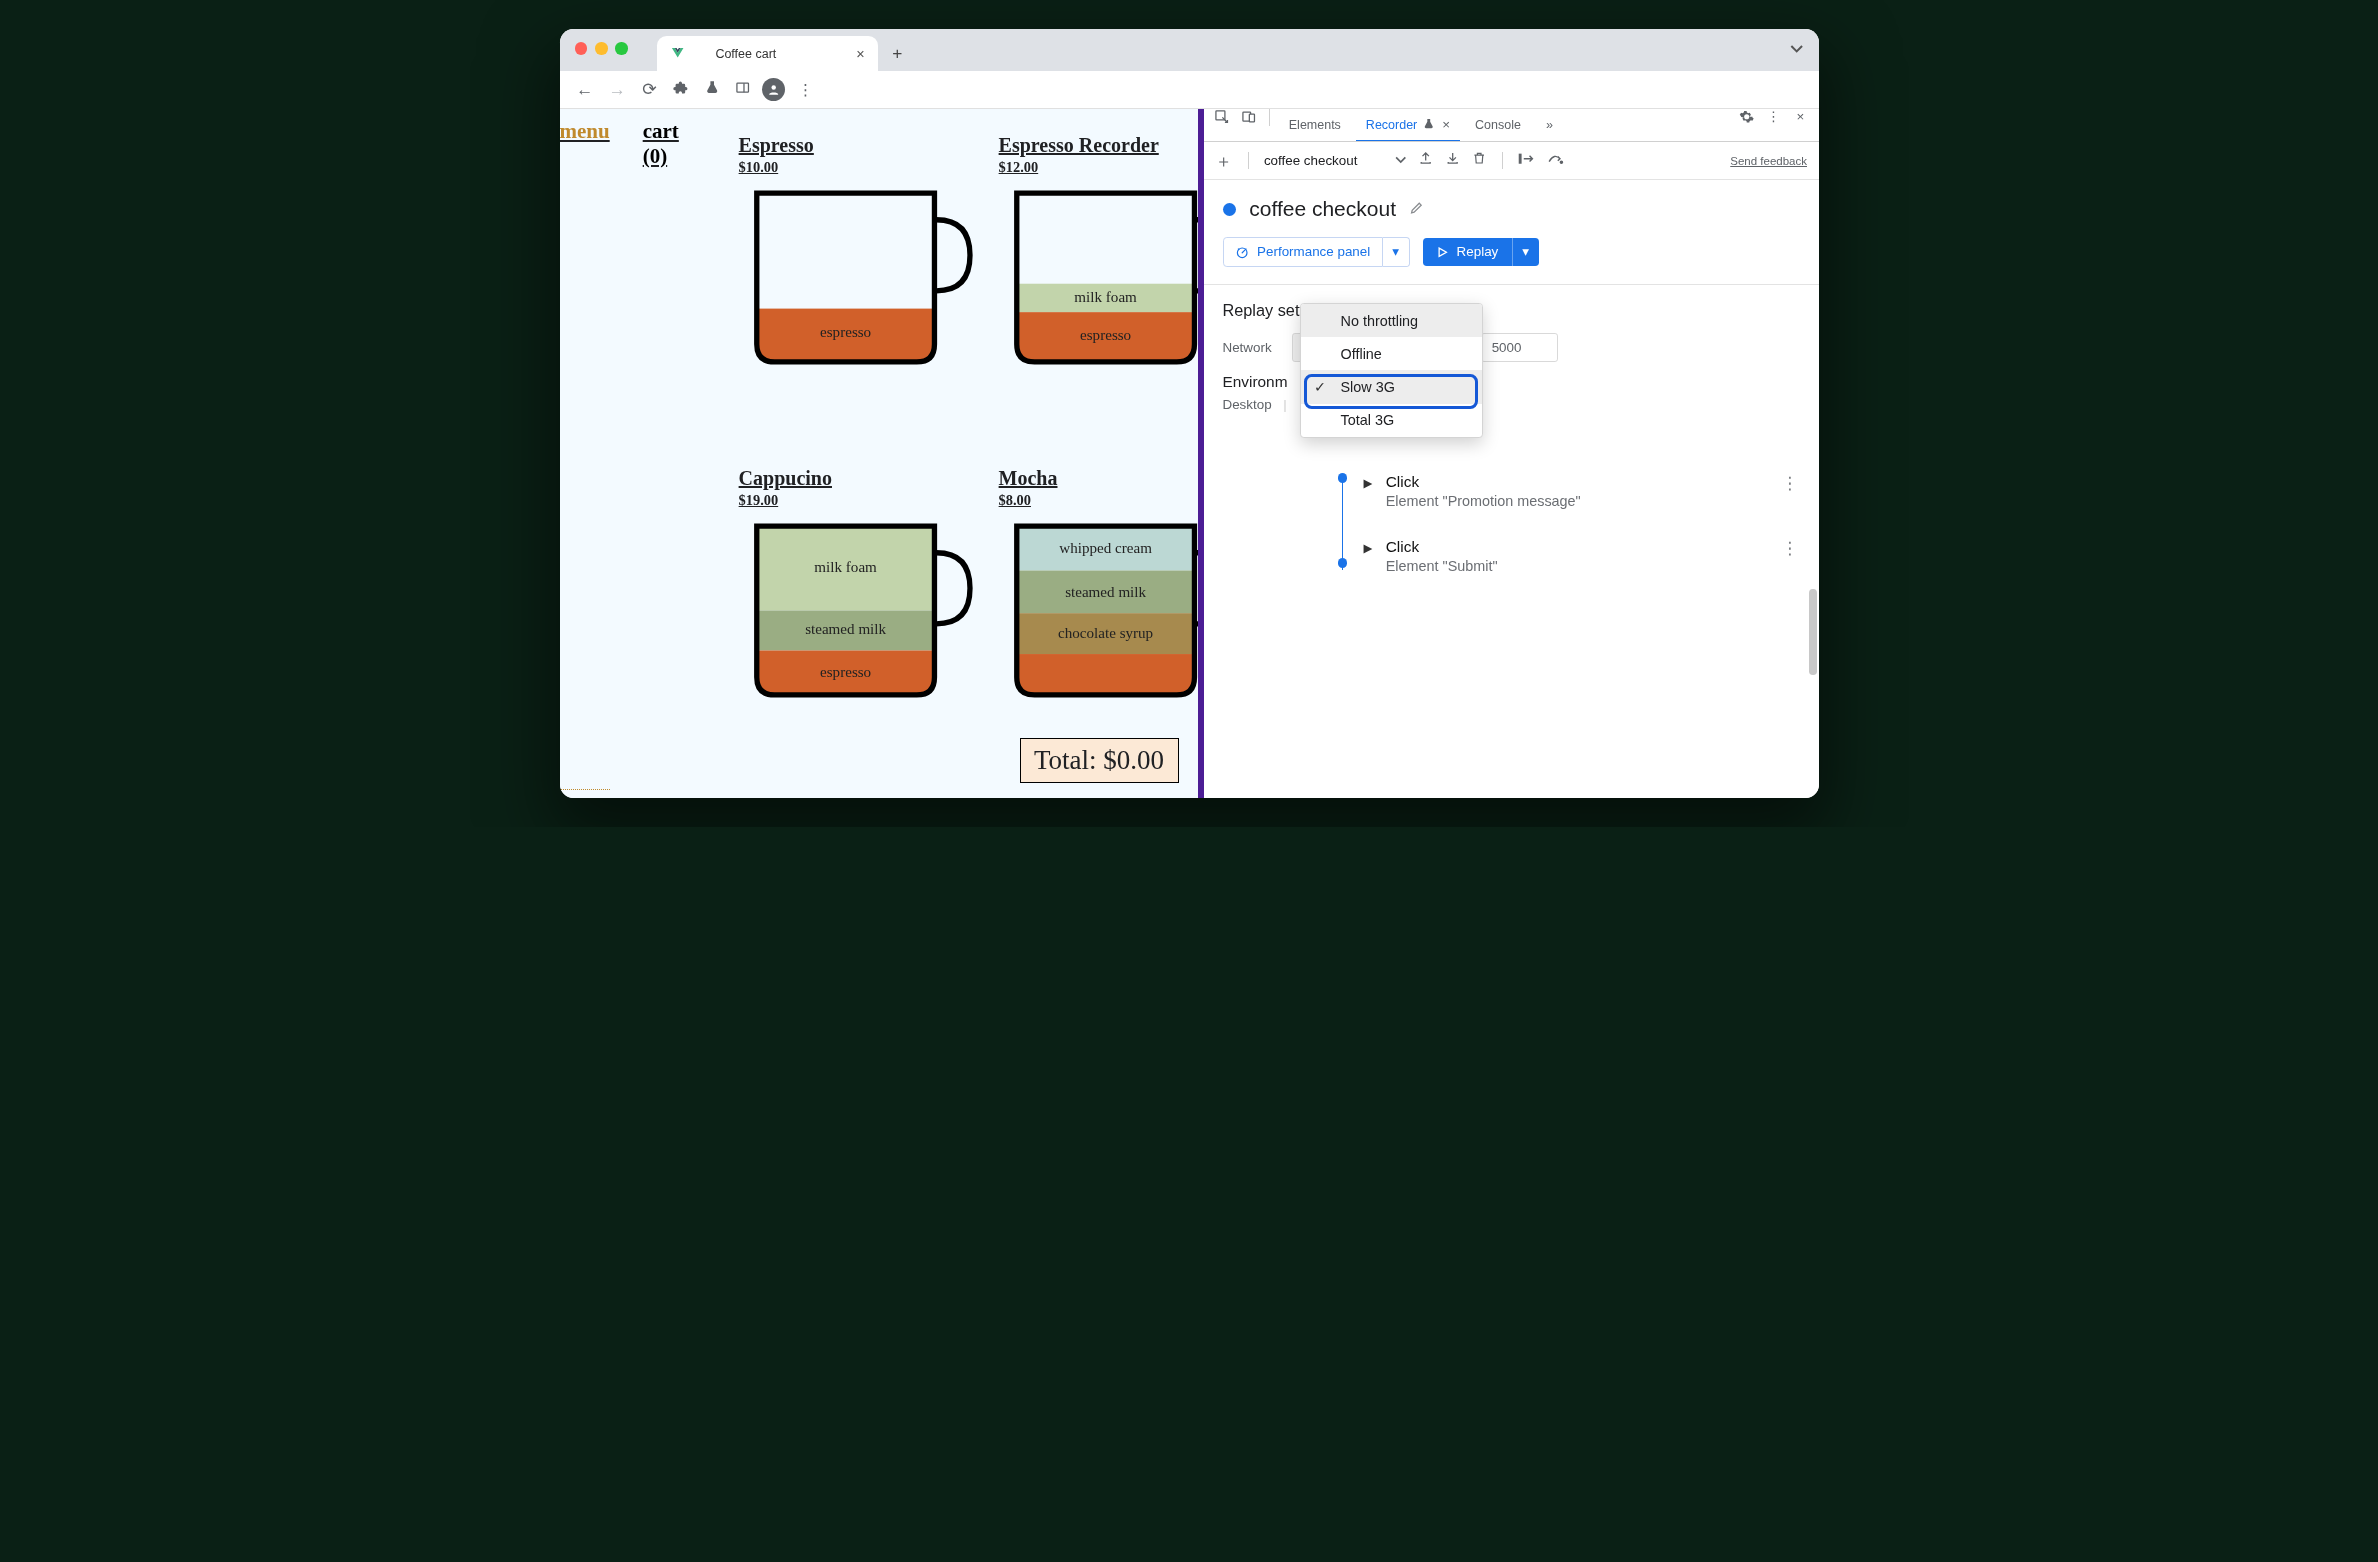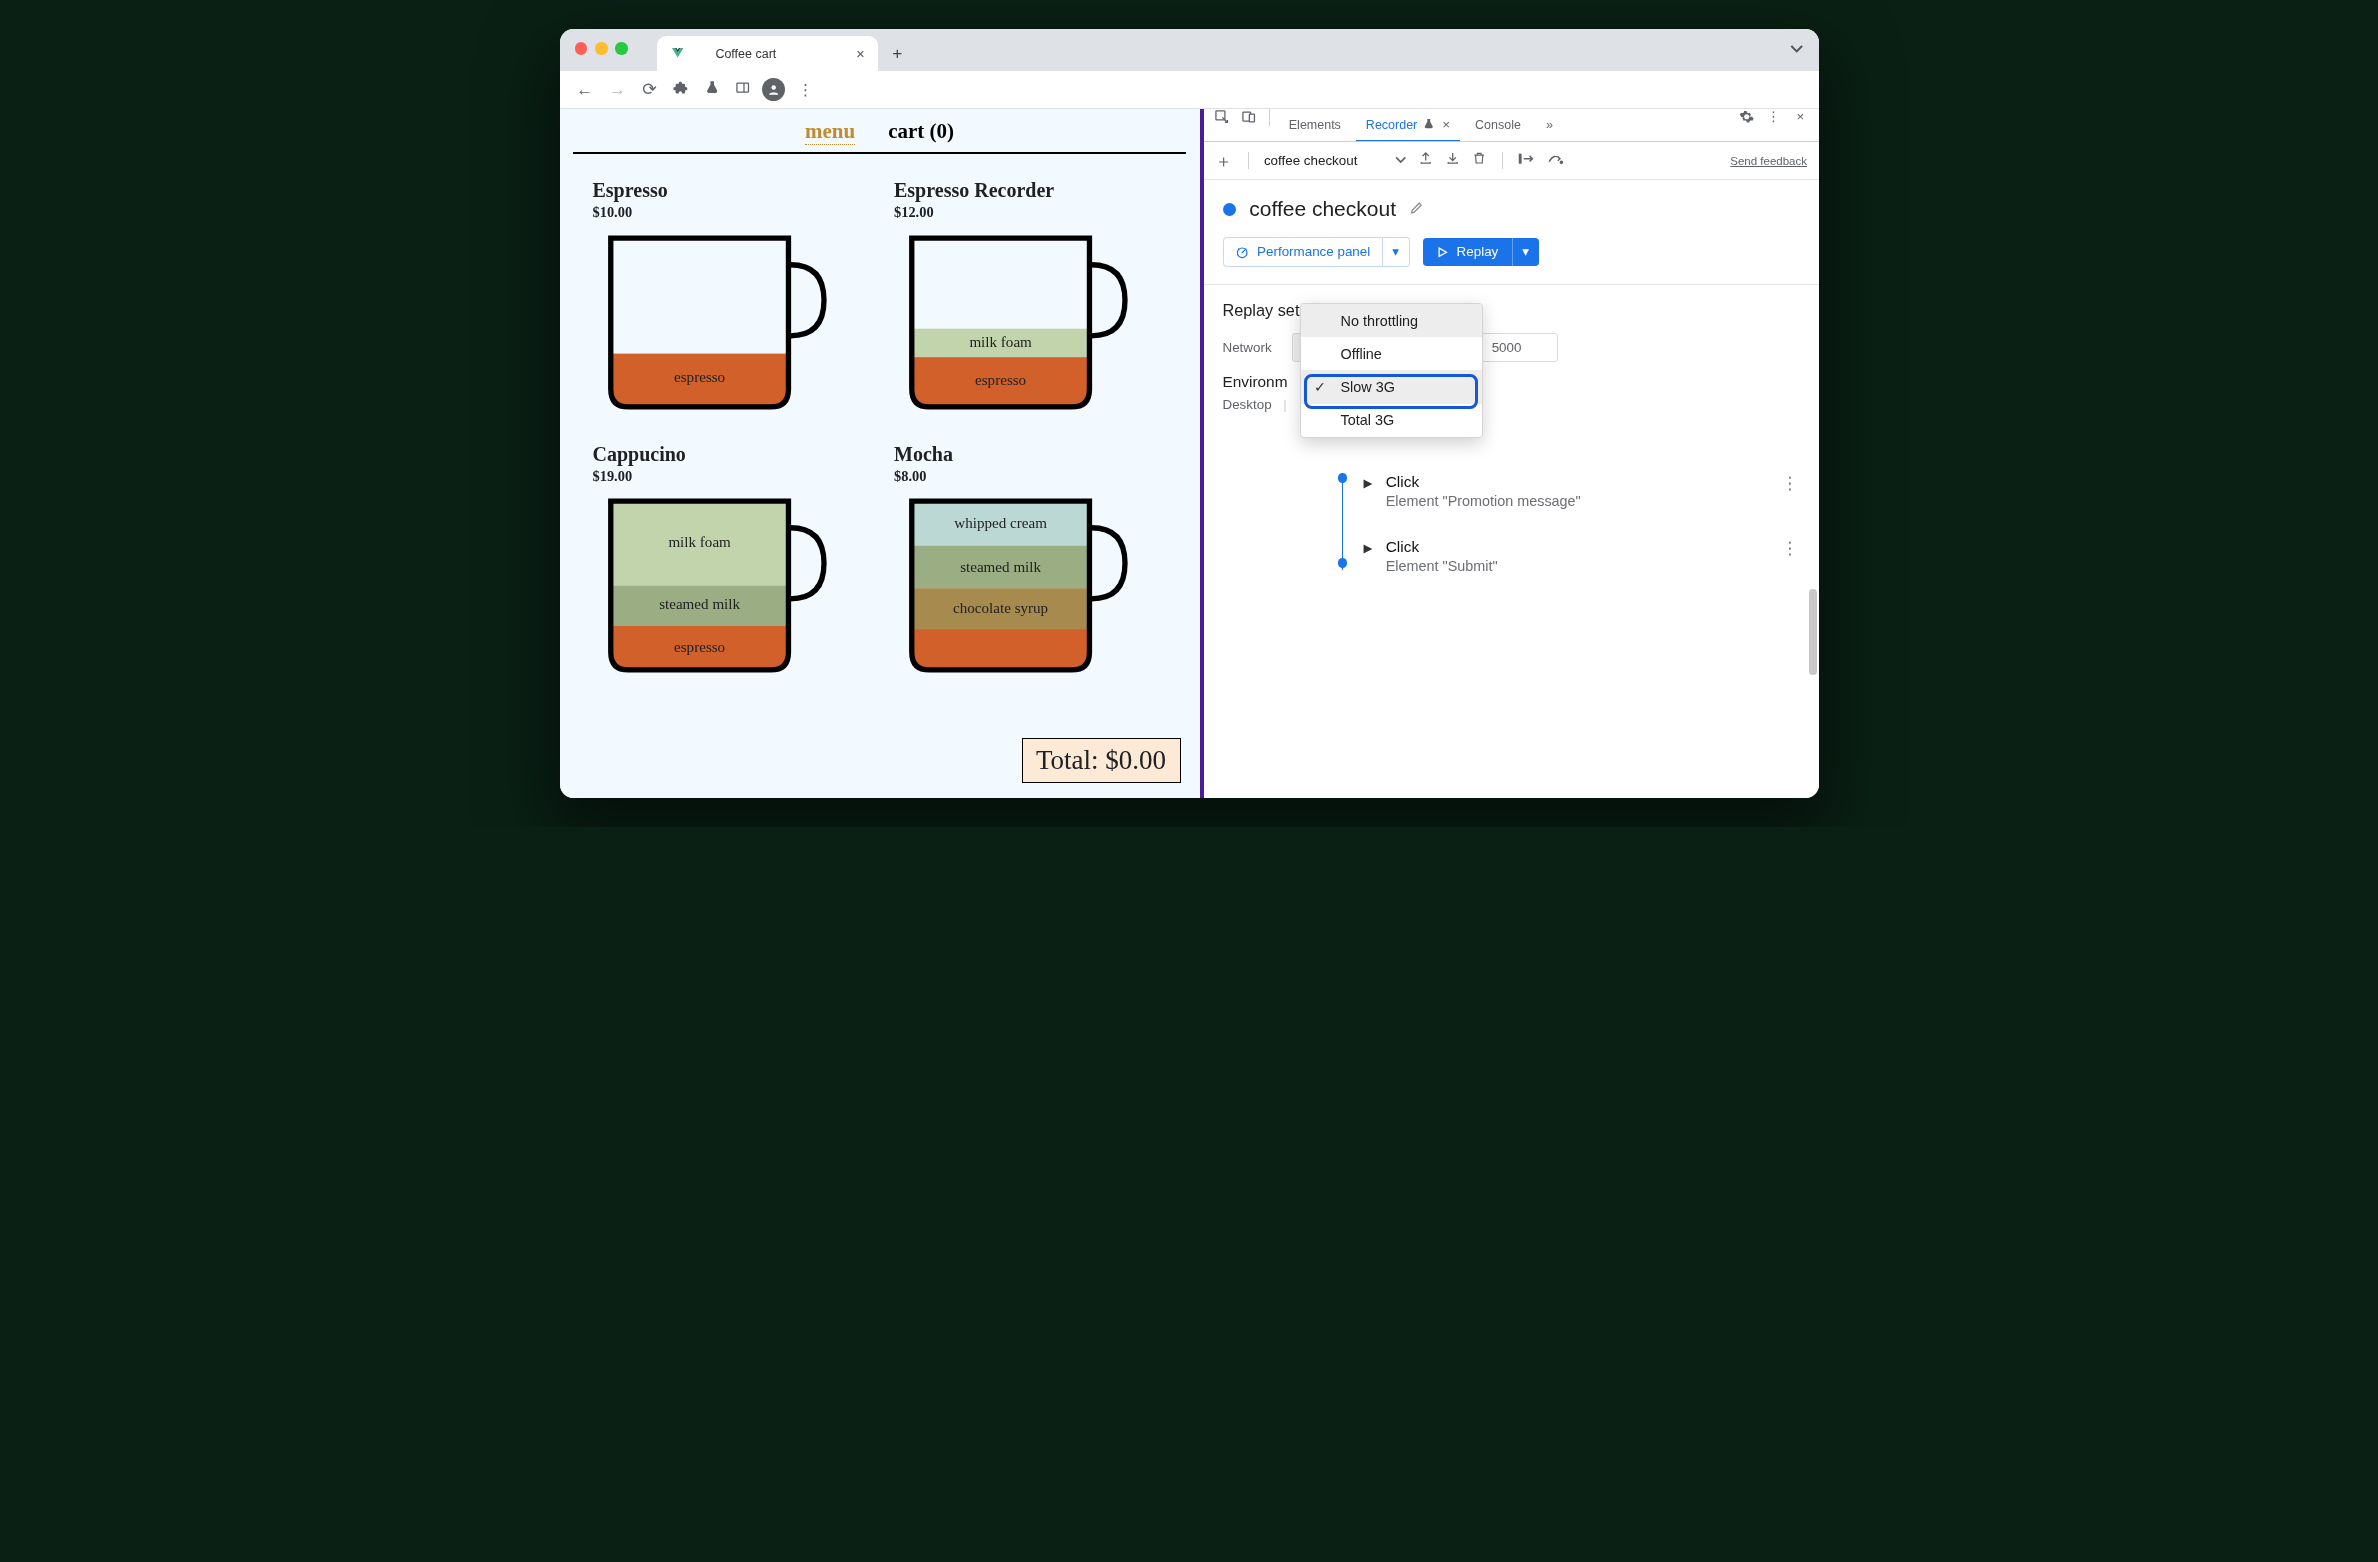--- a/index.html
+++ b/index.html
@@ -48,21 +48,21 @@
     padding:0 13.4px; gap:9.6px; color:#5f6368; font-size:13.4px;
   }
   .omnibox .url { color:#202124; }
   .tool-ic { width:21px; text-align:center; color:#5f6368; font-size:15.4px; }
   .avatar-ic { width:23px; height:23px; border-radius:50%; background:#5f6368; color:#fff; display:flex; align-items:center; justify-content:center; font-size:13.4px; }
 
   
   .content { display:flex; flex:1; overflow:hidden; }
 
   
-  .page { flex:1; background:#f3faff; display:flex; flex-direction:column; border-right:4px solid #4c1d95; position:relative; overflow:hidden;}
+  .page { flex:1; background:#f3faff; display:flex; flex-direction:row; border-right:6px solid #4c1d95; position:relative; overflow:hidden;text-decoration:underline;}
   .page-nav { display:flex; justify-content:center; gap:33px; padding:9.6px 0 7.7px; font-family: Georgia, 'Times New Roman', serif; font-size:21px; font-weight:bold; }
   .page-nav .menu { color:#c08a2d; border-bottom:1.9px dotted #c08a2d; }
   .page-nav .cart { color:#000; }
   .page hr { border:none; border-top:2.4px solid #000; margin:0 13.4px; }
   .grid { display:grid; grid-template-columns:1fr 1fr; gap:27px 29px; padding:25px 33px; font-family: Georgia, serif; }
   .item h3 { margin:0 0 1.9px; font-size:20px; font-weight:bold; }
   .item .price { font-weight:bold; font-size:14.4px; margin-bottom:7.7px; }
   .cup { width:231px; height:187px; position:relative; }
   .cup svg { width:100%; height:100%; }
   .layer-label { font-family: Georgia, serif; font-size:17px; fill:#222; text-anchor:middle; }

